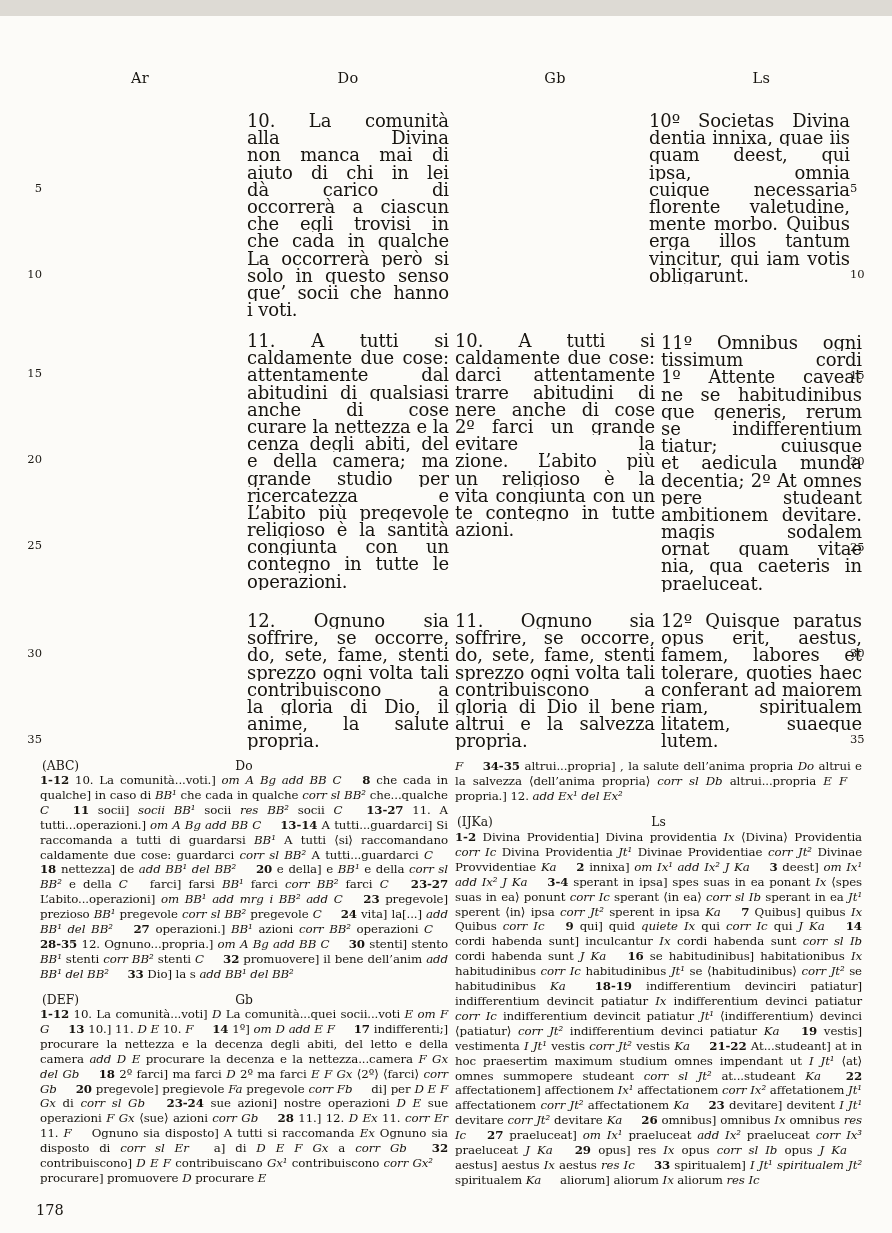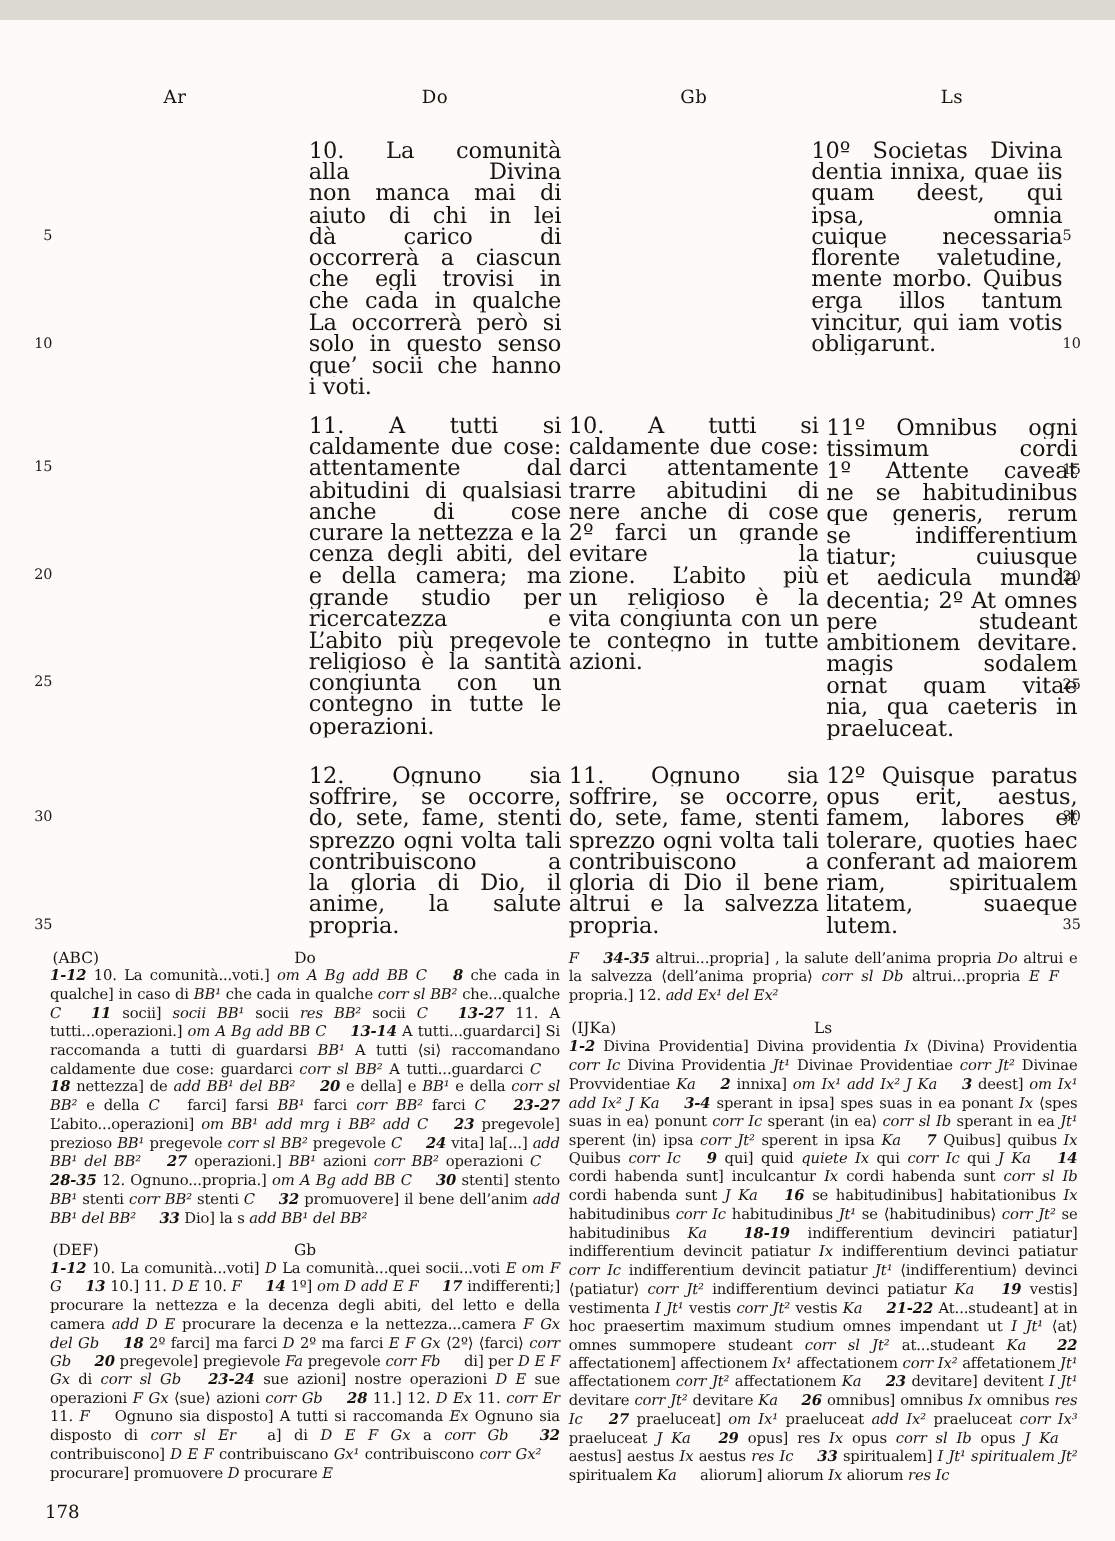--- a/index.html
+++ b/index.html
@@ -13,21 +13,21 @@
   .mcol { position:absolute; font-size:18px; line-height:17.2px; letter-spacing:-0.1px; }
   .tl { text-align:justify; text-align-last:justify; height:17.2px; overflow:hidden; }
   .tl-last { text-align-last:left; }
   .lineno { position:absolute; font-size:11.5px; width:28px; color:#1c1914; }
   .lineno-left { text-align:right; }
   .lineno-right { text-align:left; }
   .app-head { position:absolute; font-size:12.3px; text-align:center; }
   .app-siglum { position:absolute; left:2px; }
   .app-witness { display:inline-block; }
   .app-text { position:absolute; font-size:11.8px; line-height:14.9px; text-align:justify; letter-spacing:-0.1px; }
-  .seg-b { font-weight:700;font-style:italic; }
+  .seg-b { font-weight:700; }
   .seg-i { font-style:italic; }
   .seg-r { font-style:normal; }
   .gap { display:inline-block; width:15px; height:1px; }
   .page-number { position:absolute; left:36px; top:1186px; font-size:14.5px; }
 </style>
 </head>
 <body>
 
 <div class="page">
 

